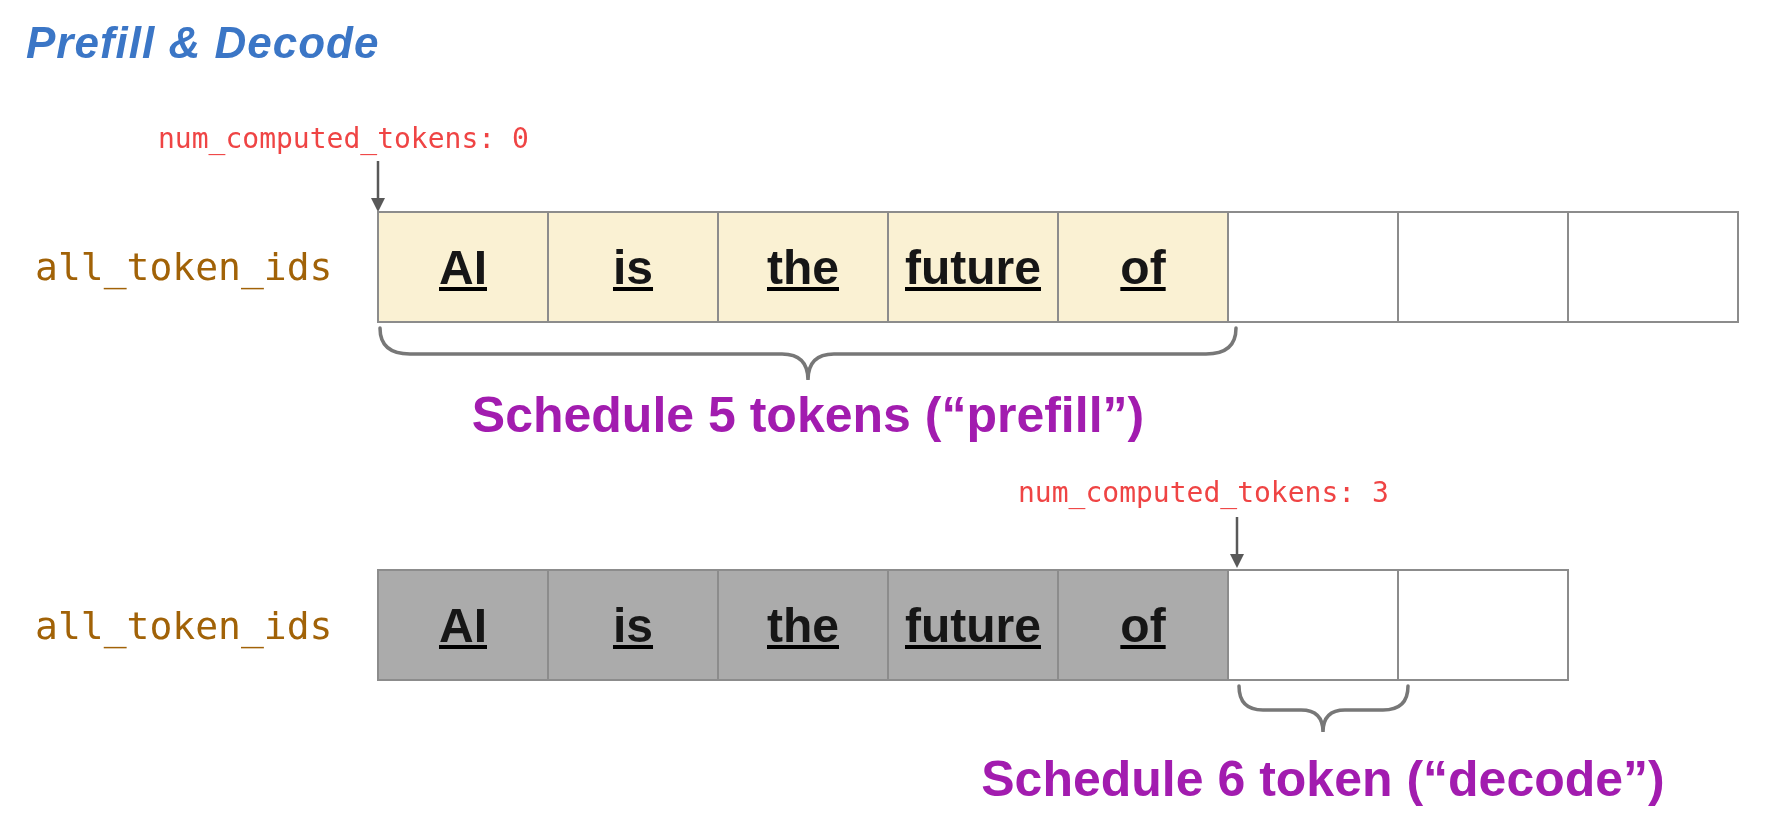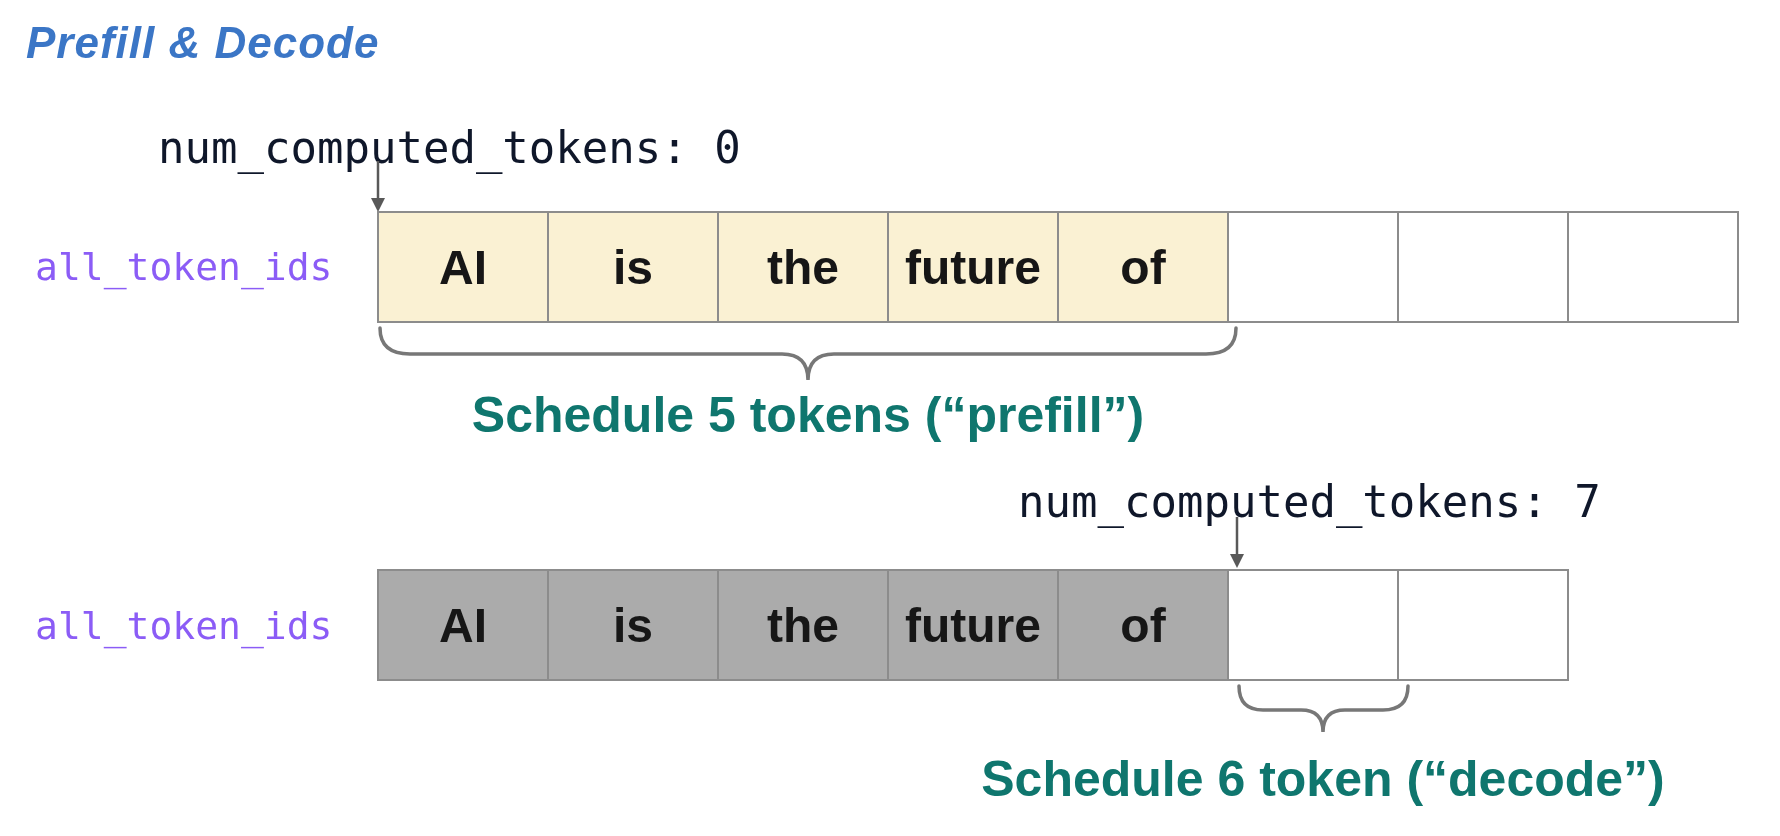--- a/index.html
+++ b/index.html
@@ -19,34 +19,34 @@
     font-family: "Liberation Sans", sans-serif;
     font-style: italic;
     font-weight: 700;
     font-size: 44px;
     letter-spacing: 1px;
     color: var(--title-color, #3B76C6);
   }
 
   .mono-label {
     font-family: "DejaVu Sans Mono", monospace;
-    font-size: 44px;
-    color: #0f172a;
+    font-size: 28px;
+    color: #ef4444;
     white-space: pre;
   }
   .row-label {
     font-family: "DejaVu Sans Mono", monospace;
     font-size: 38px;
-    color: #8b5cf6;
+    color: #a16207;
     display: flex;
     align-items: center;
     height: 112px;
   }
 
-  .token-row { display: flex; }
+  .token-row { display: flex; text-decoration: underline; }
   .cell {
     width: 172px;
     height: 112px;
     border: 2px solid var(--border-color, #8C8C8C);
     margin-left: -2px;
     display: flex;
     align-items: center;
     justify-content: center;
     font-family: "Liberation Sans", sans-serif;
     font-weight: 700;
@@ -55,21 +55,21 @@
     background: #ffffff;
   }
   .cell:first-child { margin-left: 0; }
   .cell.scheduled { background: var(--scheduled-bg, #FAF1D3); }
   .cell.computed  { background: var(--computed-bg, #ABABAB); }
 
   .annotation {
     font-family: "Liberation Sans", sans-serif;
     font-weight: 700;
     font-size: 50px;
-    color: #0f766e;
+    color: #a21caf;
     white-space: nowrap;
     transform: translateX(-50%);
   }
 
   svg { display: block; }
 </style>
 </head>
 <body>
 
 <div id="canvas">
@@ -111,21 +111,21 @@
         <span></span>
       </div>
     </div>
 
   <svg class="abs" style="left:378px; top:326px;" width="862" height="58" viewBox="0 0 862 58">
     <path d="M 2 2 Q 2 28 32 28 L 404 28 Q 430 28 430 54 Q 430 28 456 28 L 828 28 Q 858 28 858 2" fill="none" stroke="#777777" stroke-width="3.5" stroke-linecap="round"></path>
   </svg>
 
   <div class="abs annotation" style="left:808px; top:386px;">Schedule 5 tokens (“prefill”)</div>
 
-  <div class="abs mono-label" style="left:1018px; top:476px;">num_computed_tokens: 7</div>
+  <div class="abs mono-label" style="left:1018px; top:476px;">num_computed_tokens: 3</div>
 
   <svg class="abs" style="left:1227px; top:516px;" width="20" height="52" viewBox="0 0 20 52">
     <line x1="10" y1="1" x2="10" y2="40" stroke="#595959" stroke-width="2.5"></line>
     <polygon points="3,38 17,38 10,52" fill="#595959"></polygon>
   </svg>
 
   <div class="abs row-label" style="left:35px; top:570px;">all_token_ids</div>
 
   <div class="abs token-row" style="left:377px; top:569px;">
       <div class="cell computed">

